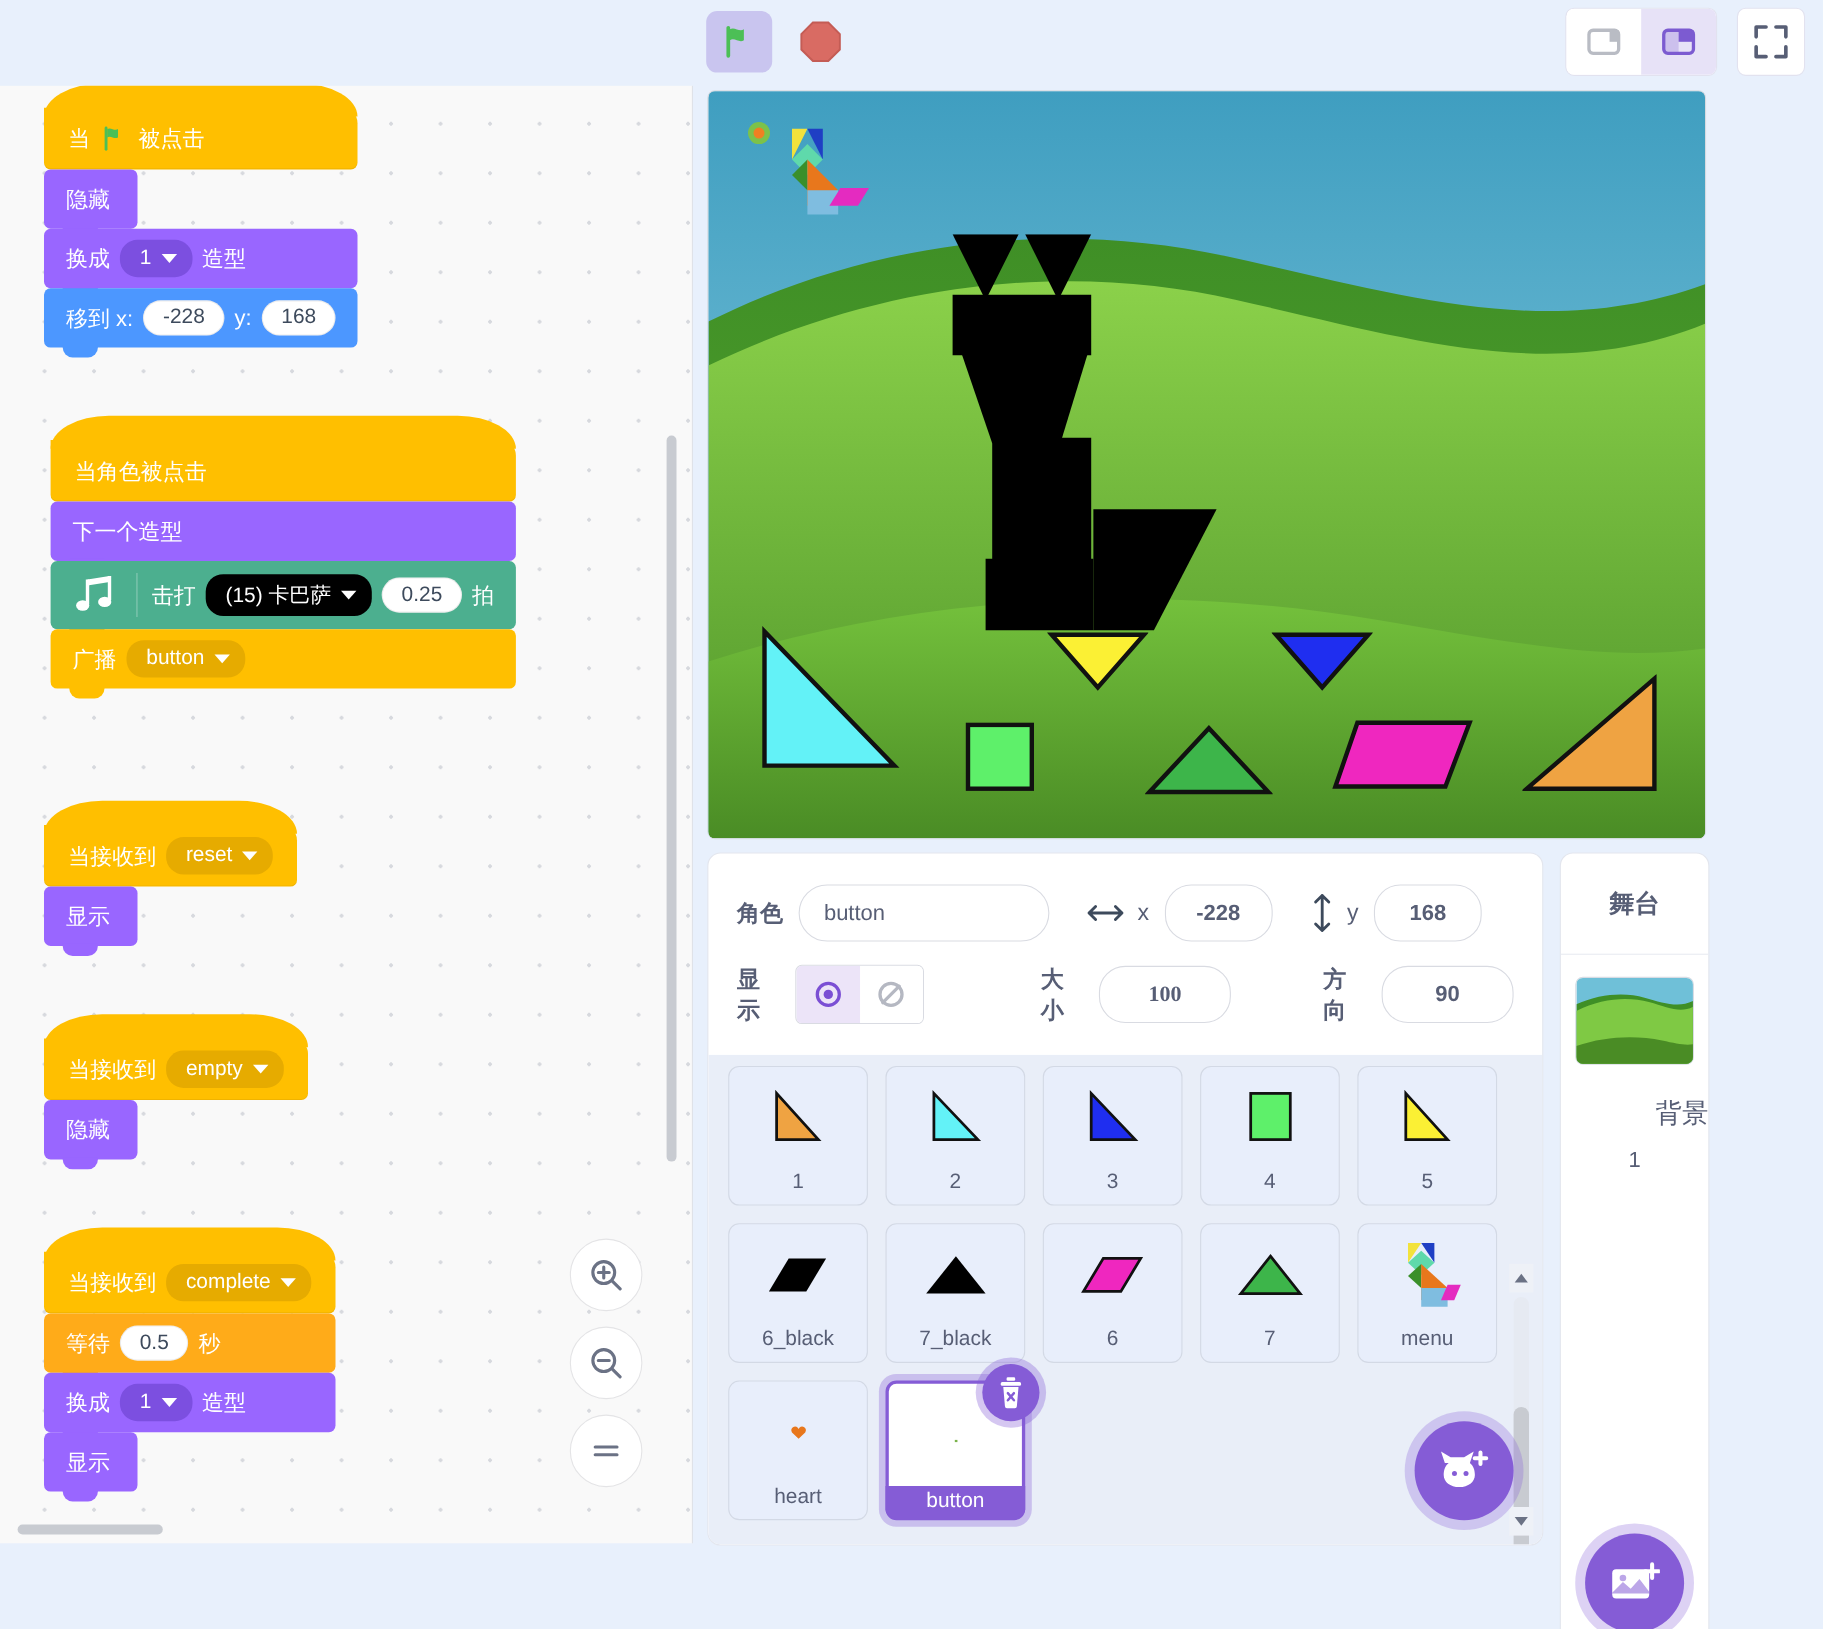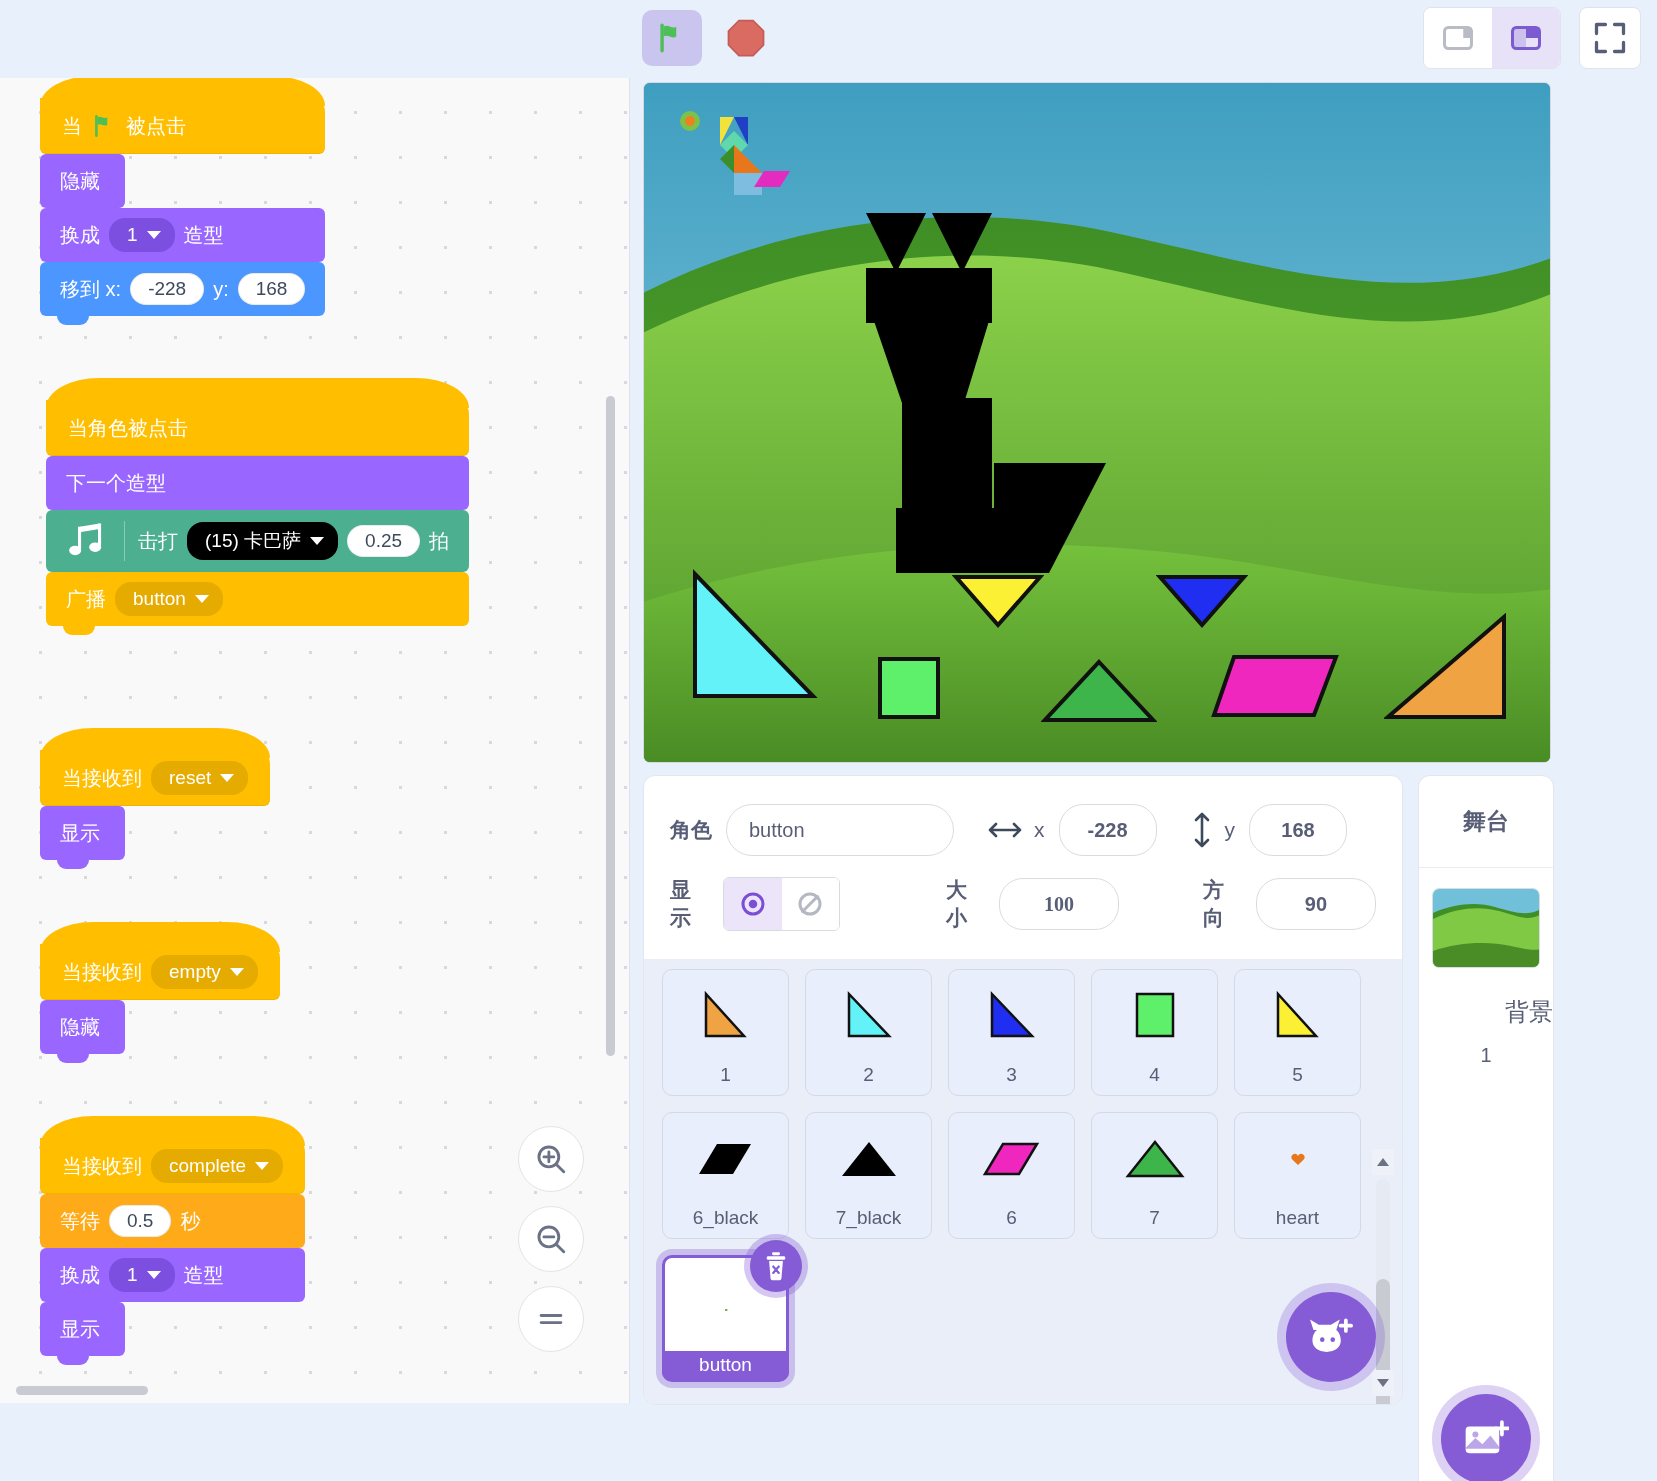--- a/index.html
+++ b/index.html
@@ -557,20 +557,34 @@
 
         <div class="sprite-card">
           <span class="sprite-thumb">
             <svg width="62" height="50" viewBox="0 0 62 50">
               <polygon points="31,8 58,42 4,42" fill="#3db54a" stroke="#111" stroke-width="2.5"></polygon>
             </svg>
           </span>
           <span class="sprite-name">7</span>
         </div>
 
+        <div class="sprite-card">
+          <span class="sprite-thumb">
+            <svg width="64" height="70" viewBox="0 0 64 70">
+              <polygon points="14,6 26,6 14,24" fill="#f2e23c"></polygon>
+              <polygon points="26,6 38,6 38,24" fill="#1f3fc4"></polygon>
+              <polygon points="14,24 26,13 38,24 26,35" fill="#5fd9ab"></polygon>
+              <polygon points="14,36 26,25 26,47" fill="#3a8f2a"></polygon>
+              <polygon points="26,25 50,47 26,58" fill="#e8771c"></polygon>
+              <polygon points="26,47 50,47 50,64 26,64" fill="#7fbde0"></polygon>
+              <polygon points="50,44 62,44 56,58 44,58" fill="#e42bc0"></polygon>
+            </svg>
+          </span>
+          <span class="sprite-name">menu</span>
+        </div>
 
         <div class="sprite-card">
           <span class="sprite-thumb">
             <svg width="16" height="16" viewBox="0 0 16 16">
               <path d="M8 14 2 8.2a3.4 3.4 0 1 1 6-3 3.4 3.4 0 1 1 6 3z" fill="#e8771c"></path>
             </svg>
           </span>
           <span class="sprite-name">heart</span>
         </div>
 

